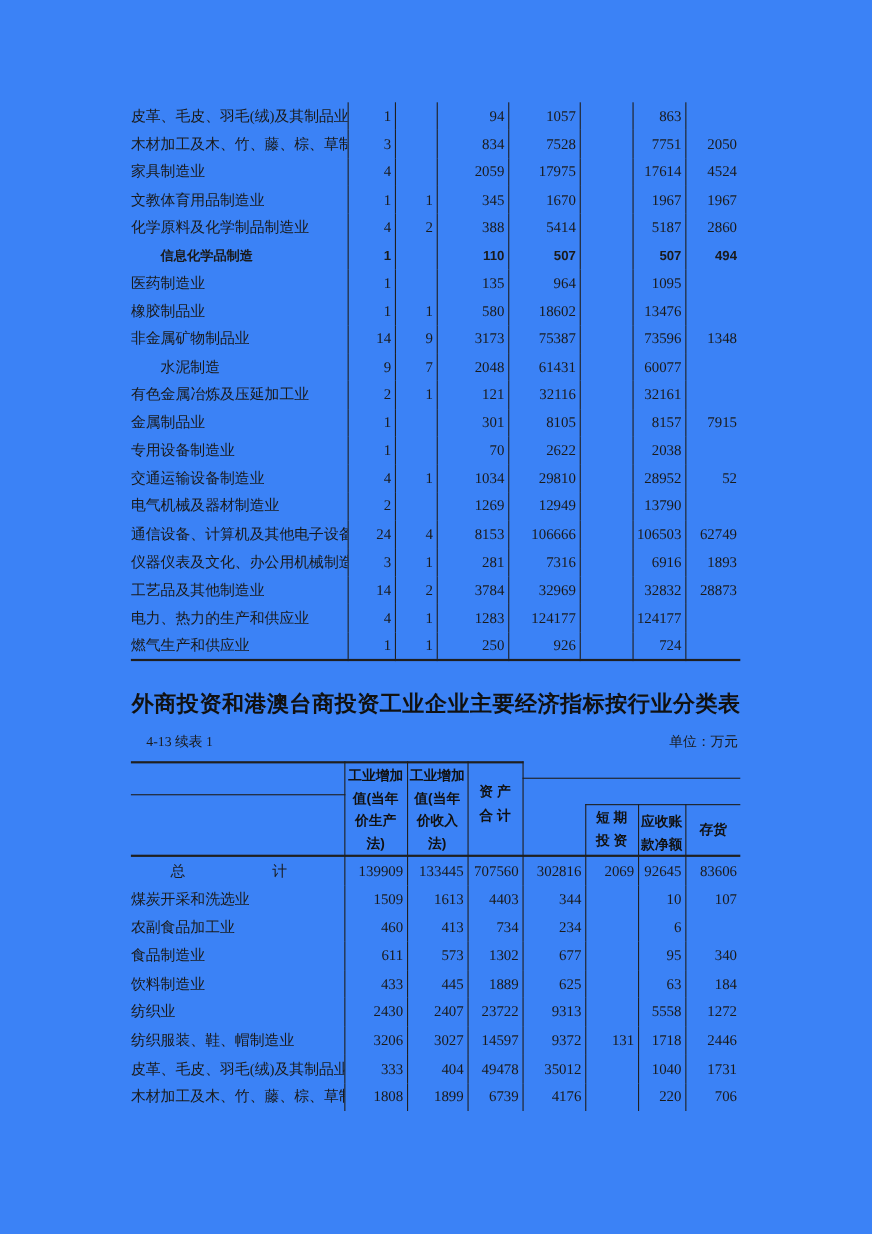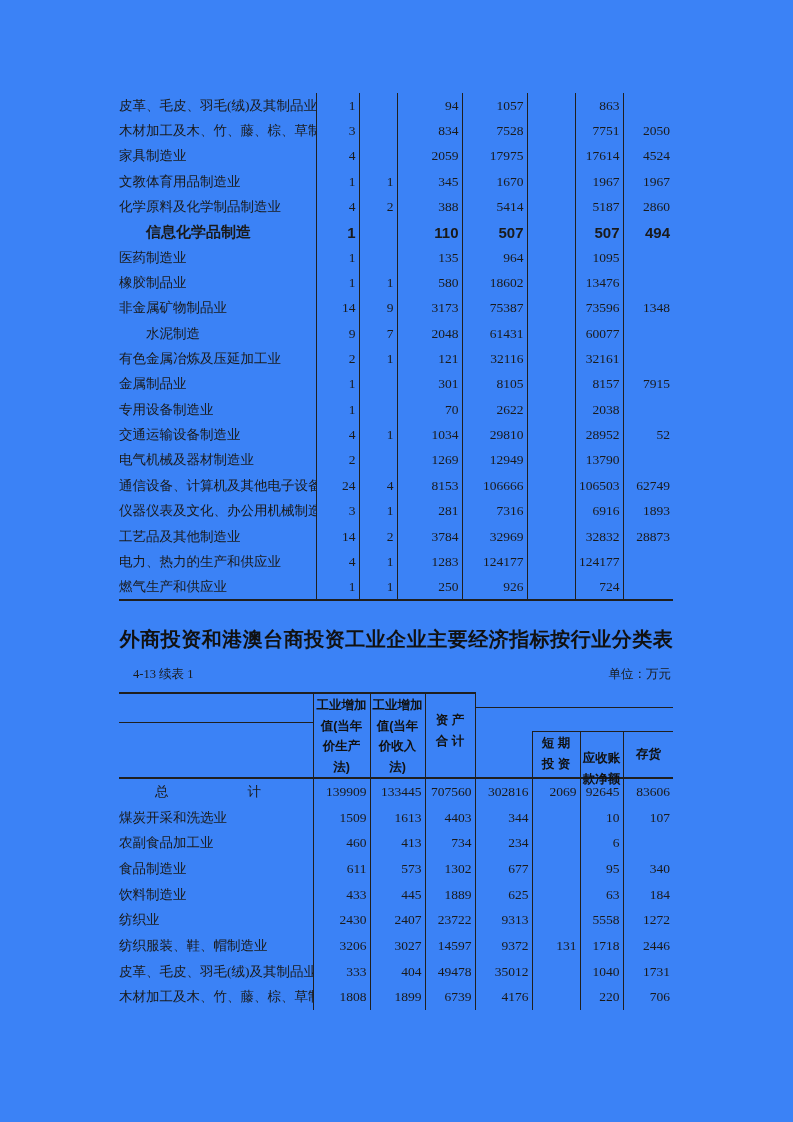--- a/index.html
+++ b/index.html
@@ -11,21 +11,21 @@
   
   .tbl { position:absolute; border-collapse:collapse; table-layout:fixed; }
   .tbl td {
     border-right:1px solid #1f1f1f; font-size:13.5px; overflow:hidden;
     white-space:nowrap; padding:0; vertical-align:middle;
   }
   .tbl td:last-child { border-right:none; }
   .tbl td.num { text-align:right; padding-right:3px; }
   .tbl td.stub { text-align:left; }
   .tbl td.stub.indent { padding-left:27px; }
-  tr.bold-row td { font-weight:bold; font-family:"Liberation Sans", sans-serif; font-size:15px; }
+  tr.bold-row td { font-weight:bold; font-family:"Liberation Sans", sans-serif; font-size:12px; }
 
   .top-tbl { left:119px; top:93px; width:554px; border-bottom:2.5px solid #1f1f1f; }
   .top-tbl tr { height:25.35px; }
 
   .bot-tbl { left:119px; top:779px; width:554px; }
   .bot-tbl tr { height:25.7px; }
   .spread { display:inline-flex; justify-content:space-between; width:106px; margin-left:36px; }
 
   
   .title {
@@ -293,21 +293,21 @@
 价生产
 法)</div>
     <div class="lab top4" style="left:252px;top:2px; width:53px;height:83px;">工业增加
 值(当年
 价收入
 法)</div>
     <div class="lab" style="left:307px;top:0;   width:48px;height:78px;">资 产
 合 计</div>
     <div class="lab" style="left:414px;top:39px;width:46px;height:46px;">短 期
 投 资</div>
-    <div class="lab" style="left:462px;top:46px;width:41px;height:62px;">应收账
+    <div class="lab" style="left:462px;top:35px;width:41px;height:62px;">应收账
 款净额</div>
     <div class="lab" style="left:505px;top:39px;width:49px;height:46px;">存货</div>
   </div>
 
   <table class="tbl bot-tbl">
     <colgroup>
       <col style="width:194px">
         <col style="width:57px">
         <col style="width:55px">
       <col style="width:50px">

